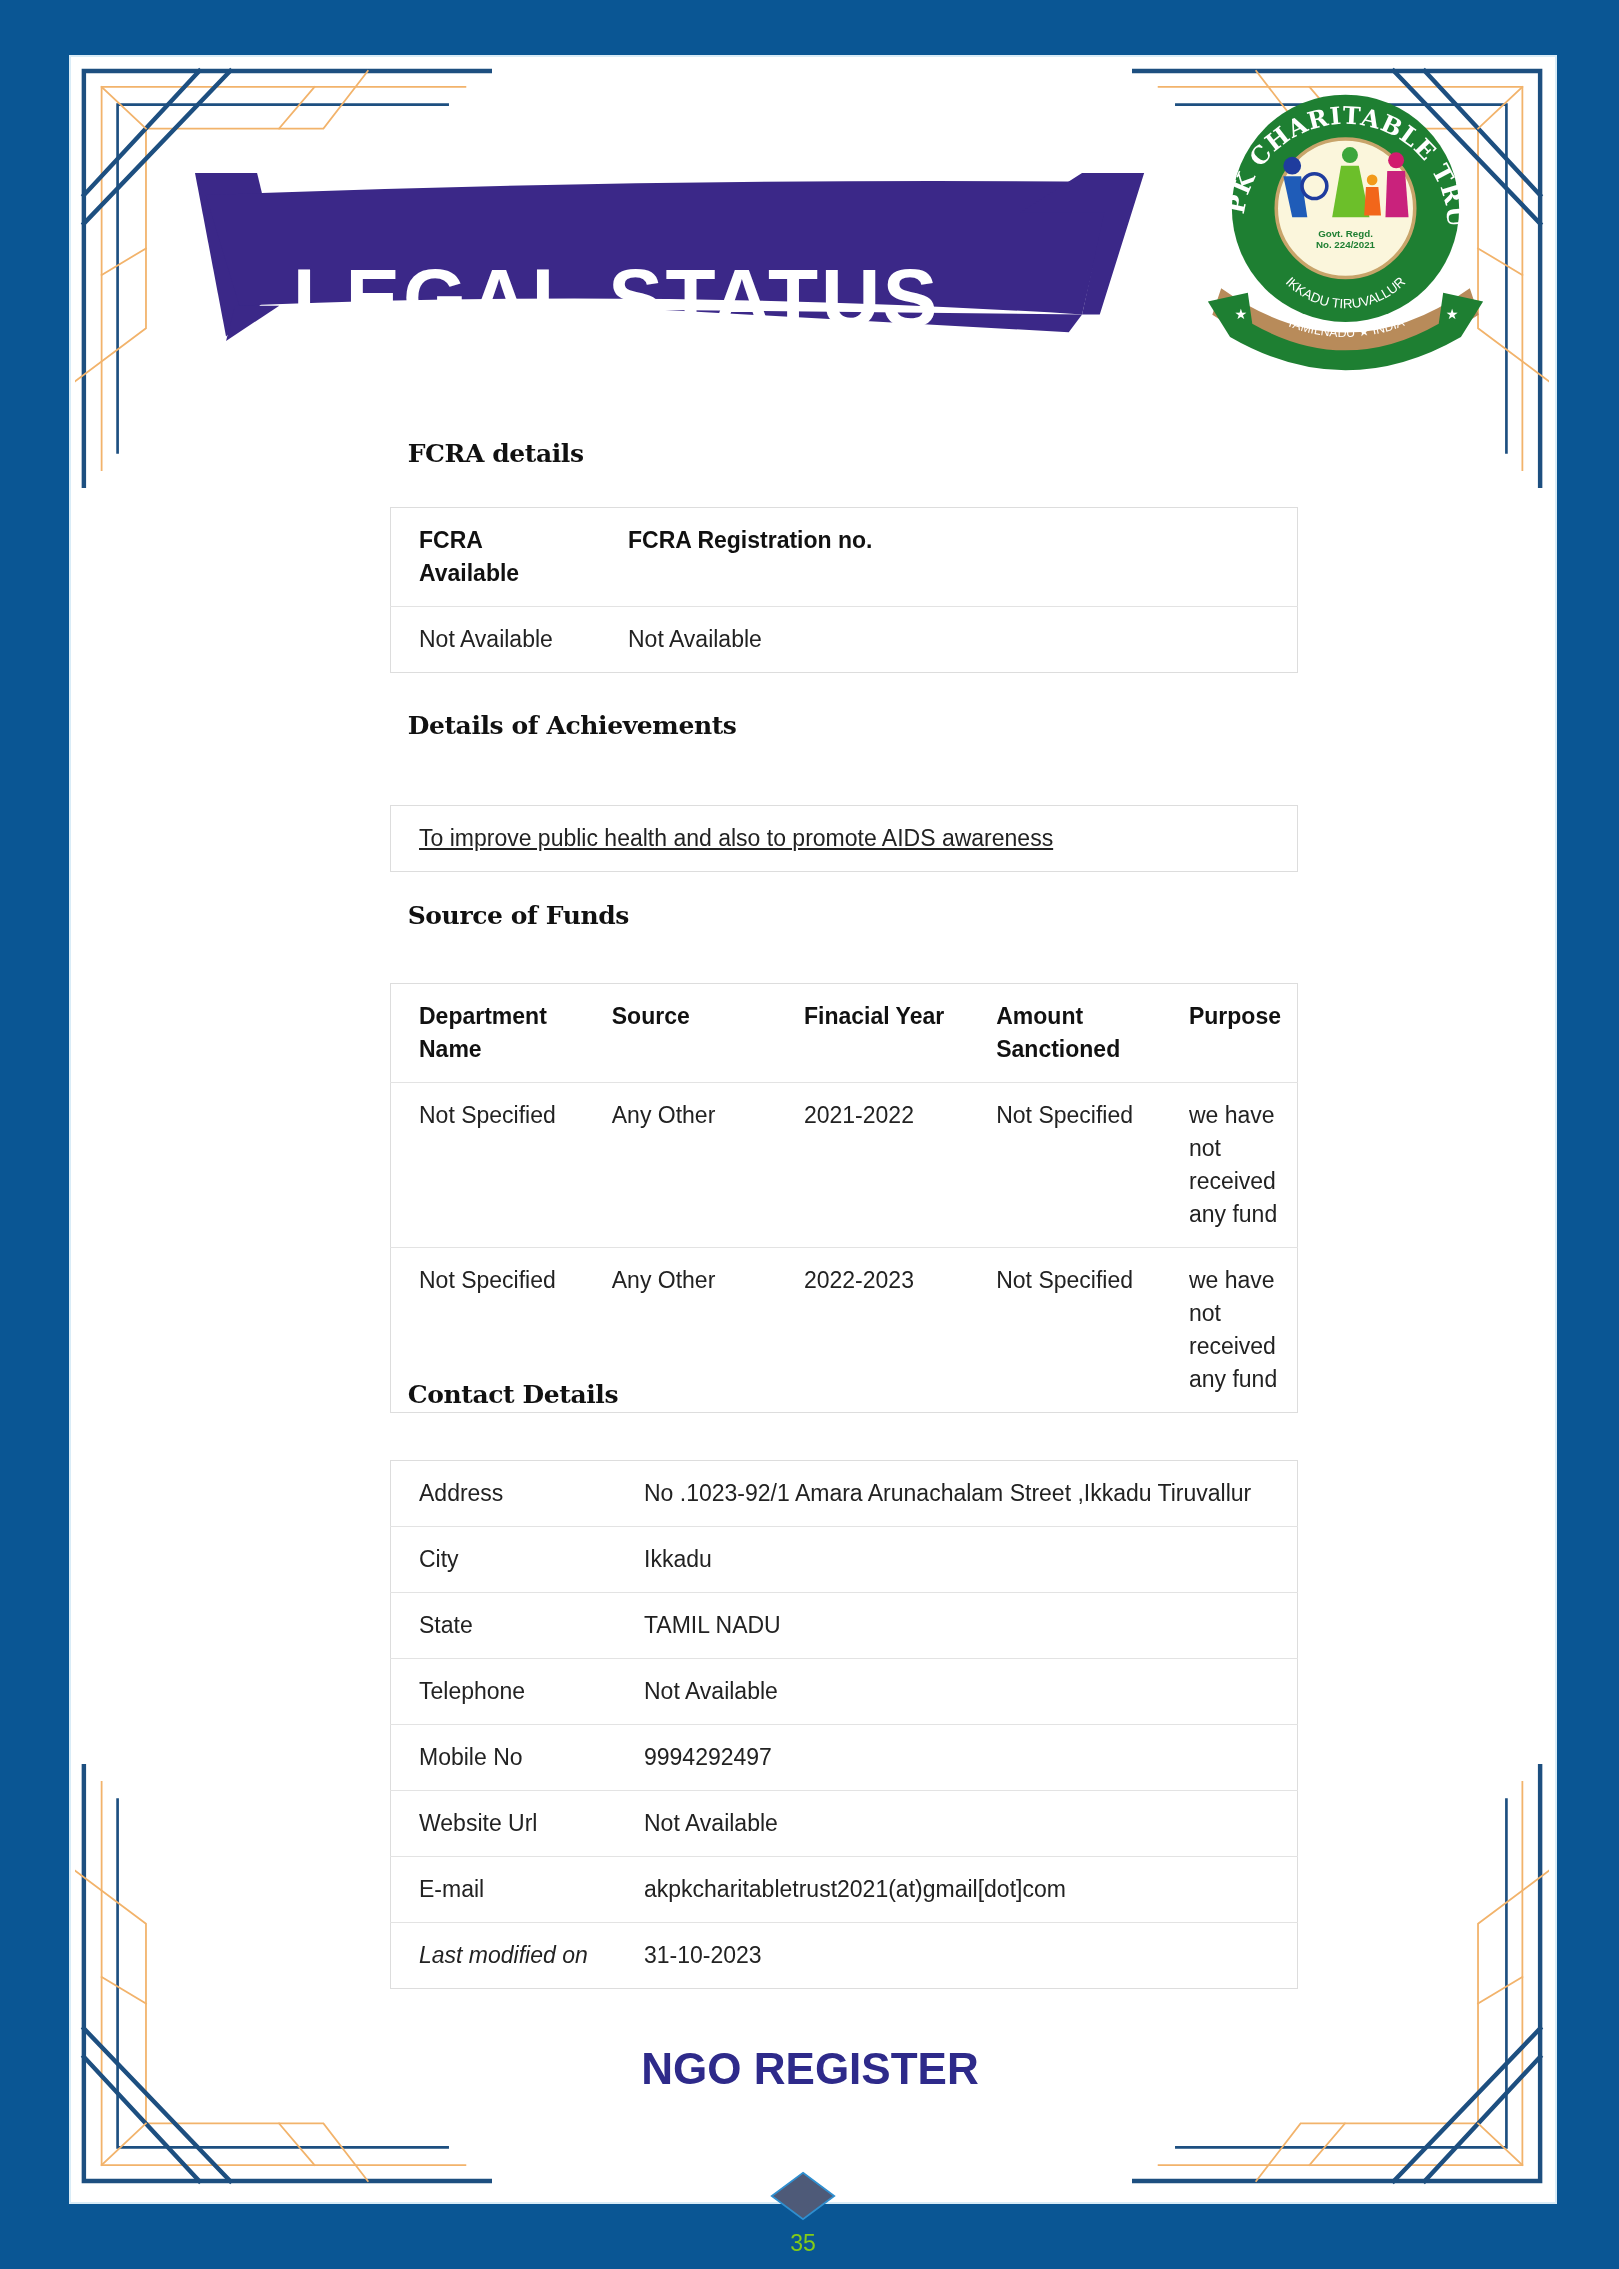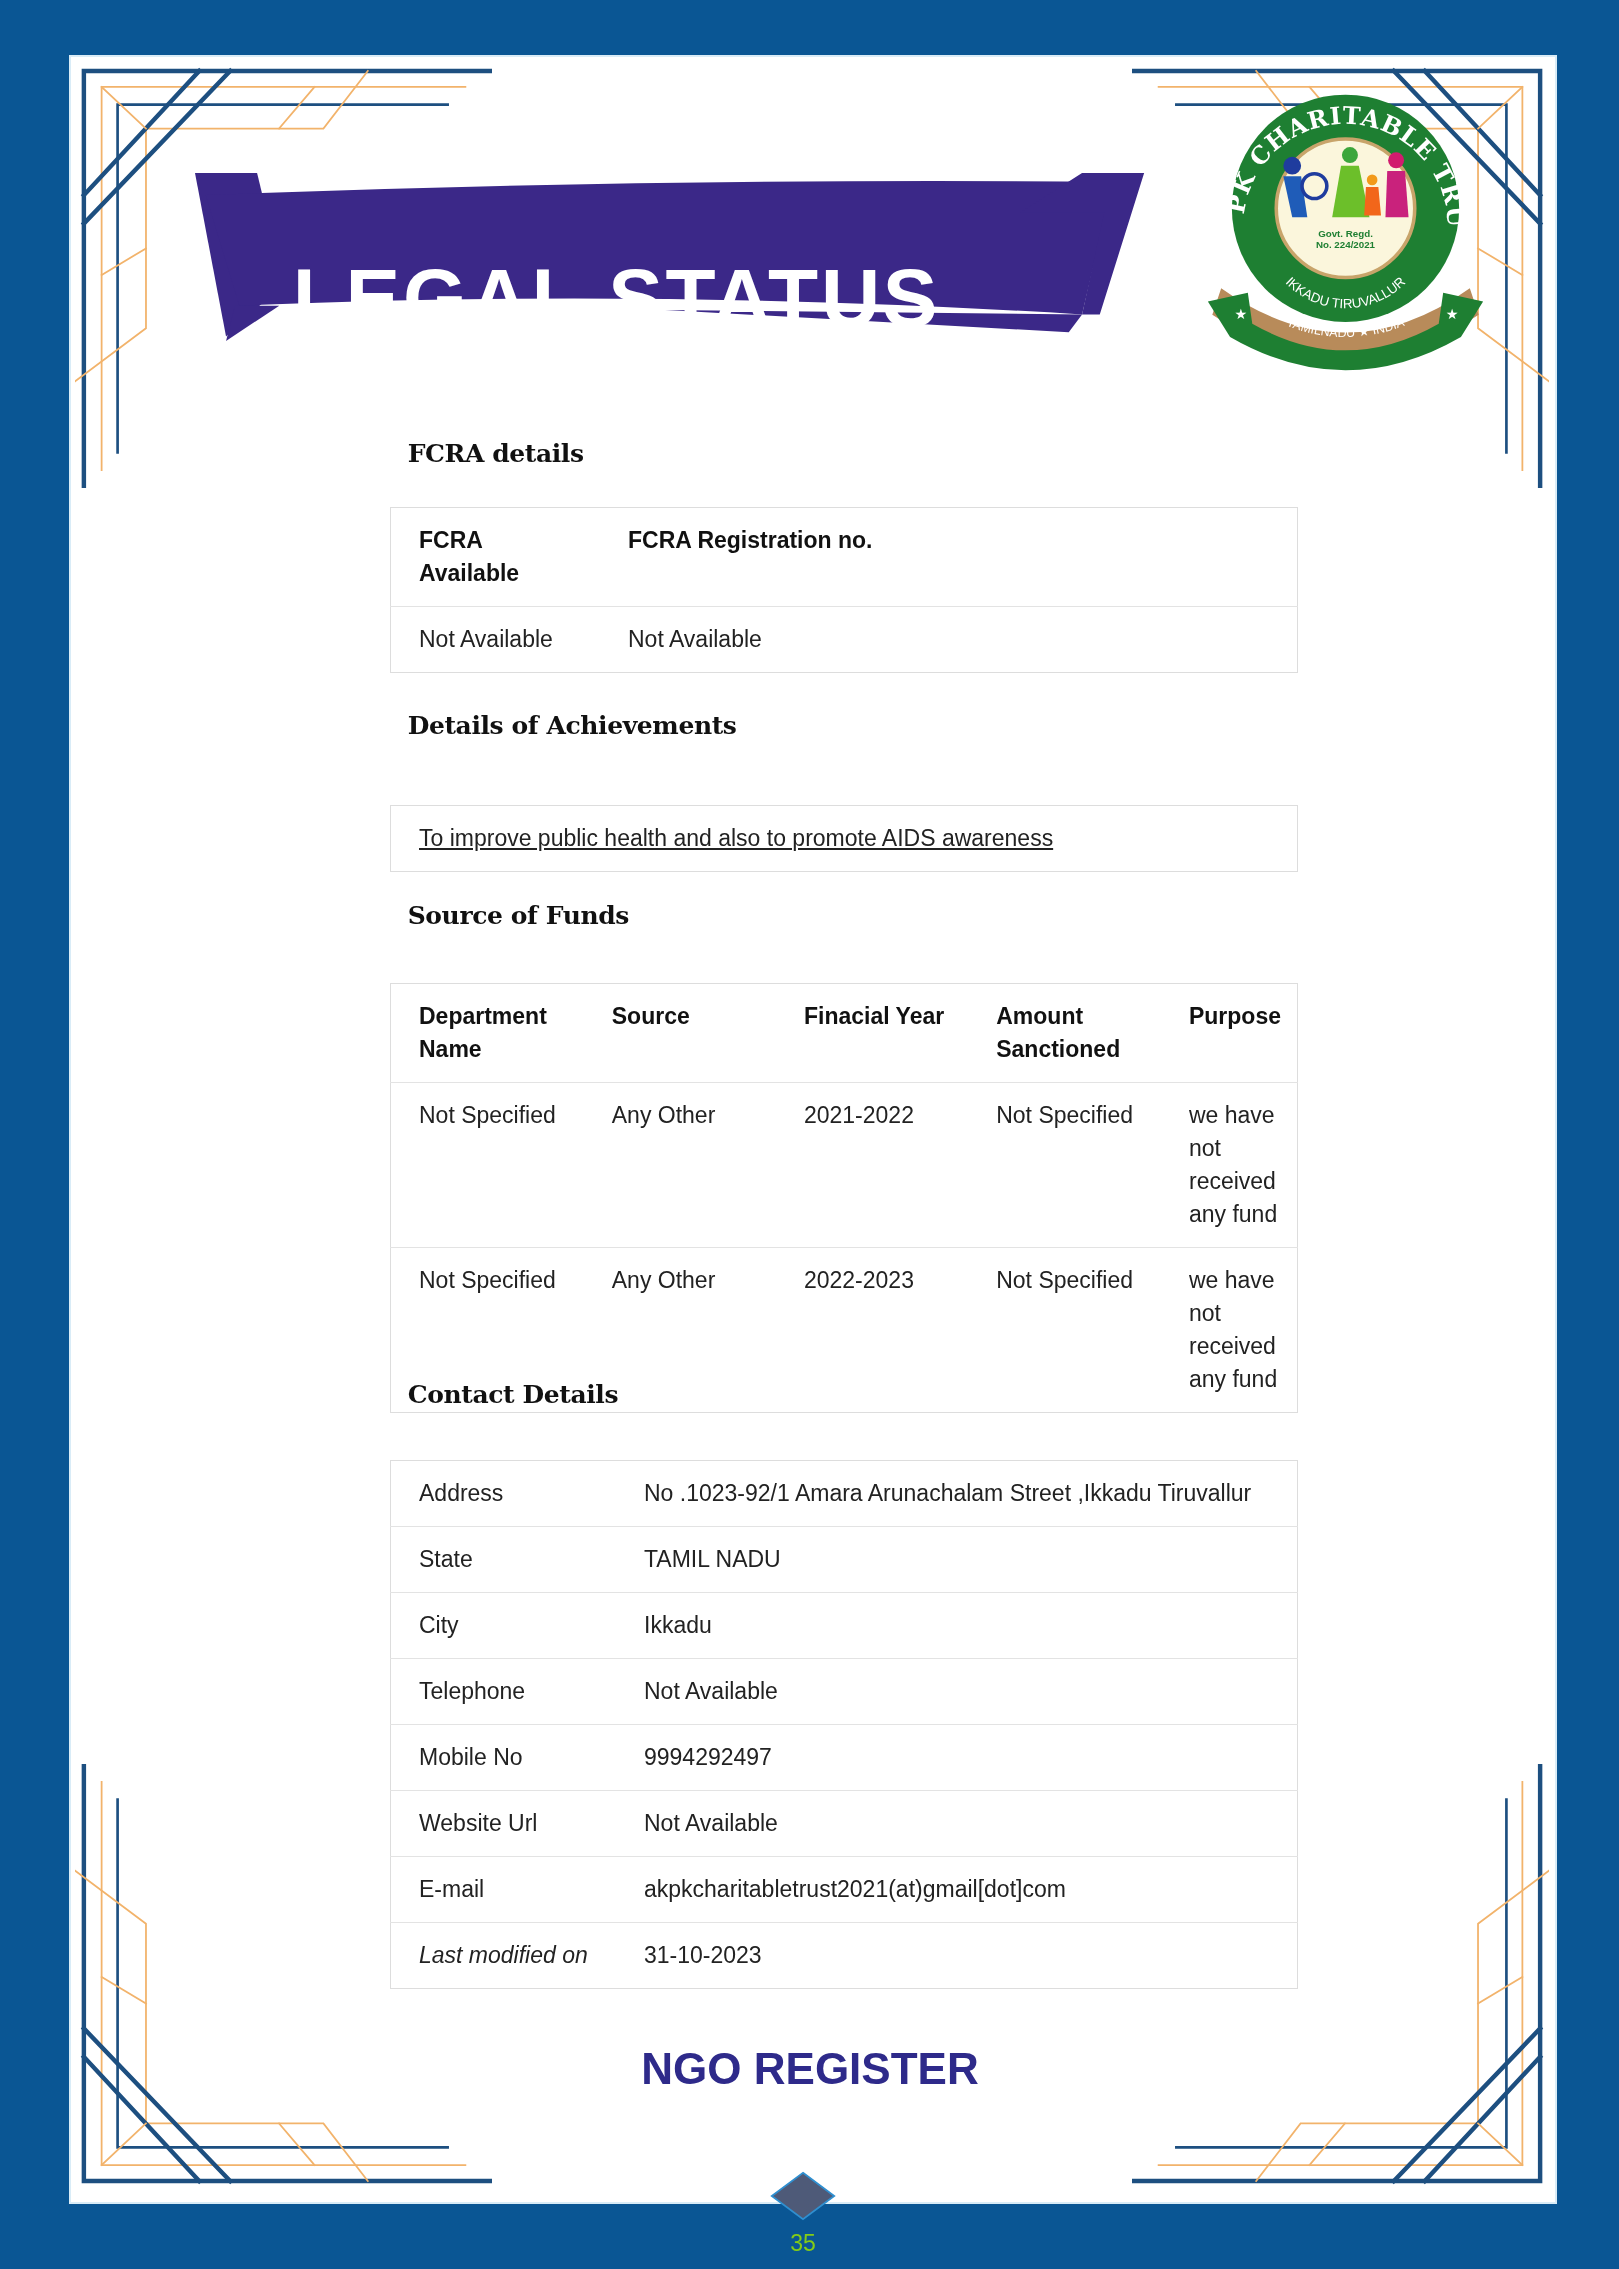--- a/index.html
+++ b/index.html
@@ -227,26 +227,26 @@
     </table>
 
   <h2 class="section-title contact-title">Contact Details</h2>
   <table class="data contact-table">
     <tbody>
         <tr>
       <td class="label" style="border-top:none;">Address</td>
       <td style="border-top:none;">No .1023-92/1 Amara Arunachalam Street ,Ikkadu Tiruvallur</td>
     </tr>
     <tr>
+      <td class="label">City</td>
+      <td>Ikkadu</td>
+    </tr>
+    <tr>
       <td class="label">State</td>
       <td>TAMIL NADU</td>
-    </tr>
-    <tr>
-      <td class="label">City</td>
-      <td>Ikkadu</td>
     </tr>
     <tr>
       <td class="label">Telephone</td>
       <td>Not Available</td>
     </tr>
     <tr>
       <td class="label">Mobile No</td>
       <td>9994292497</td>
     </tr>
     <tr>

